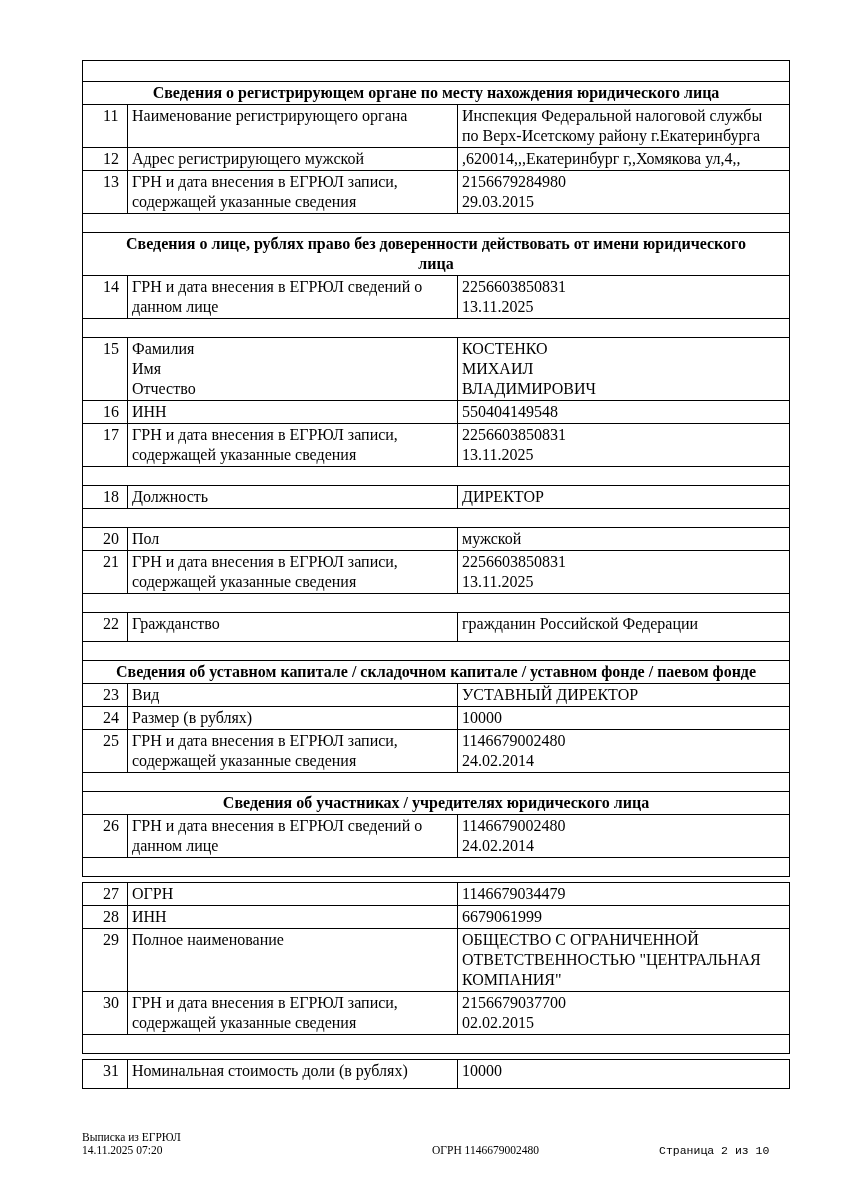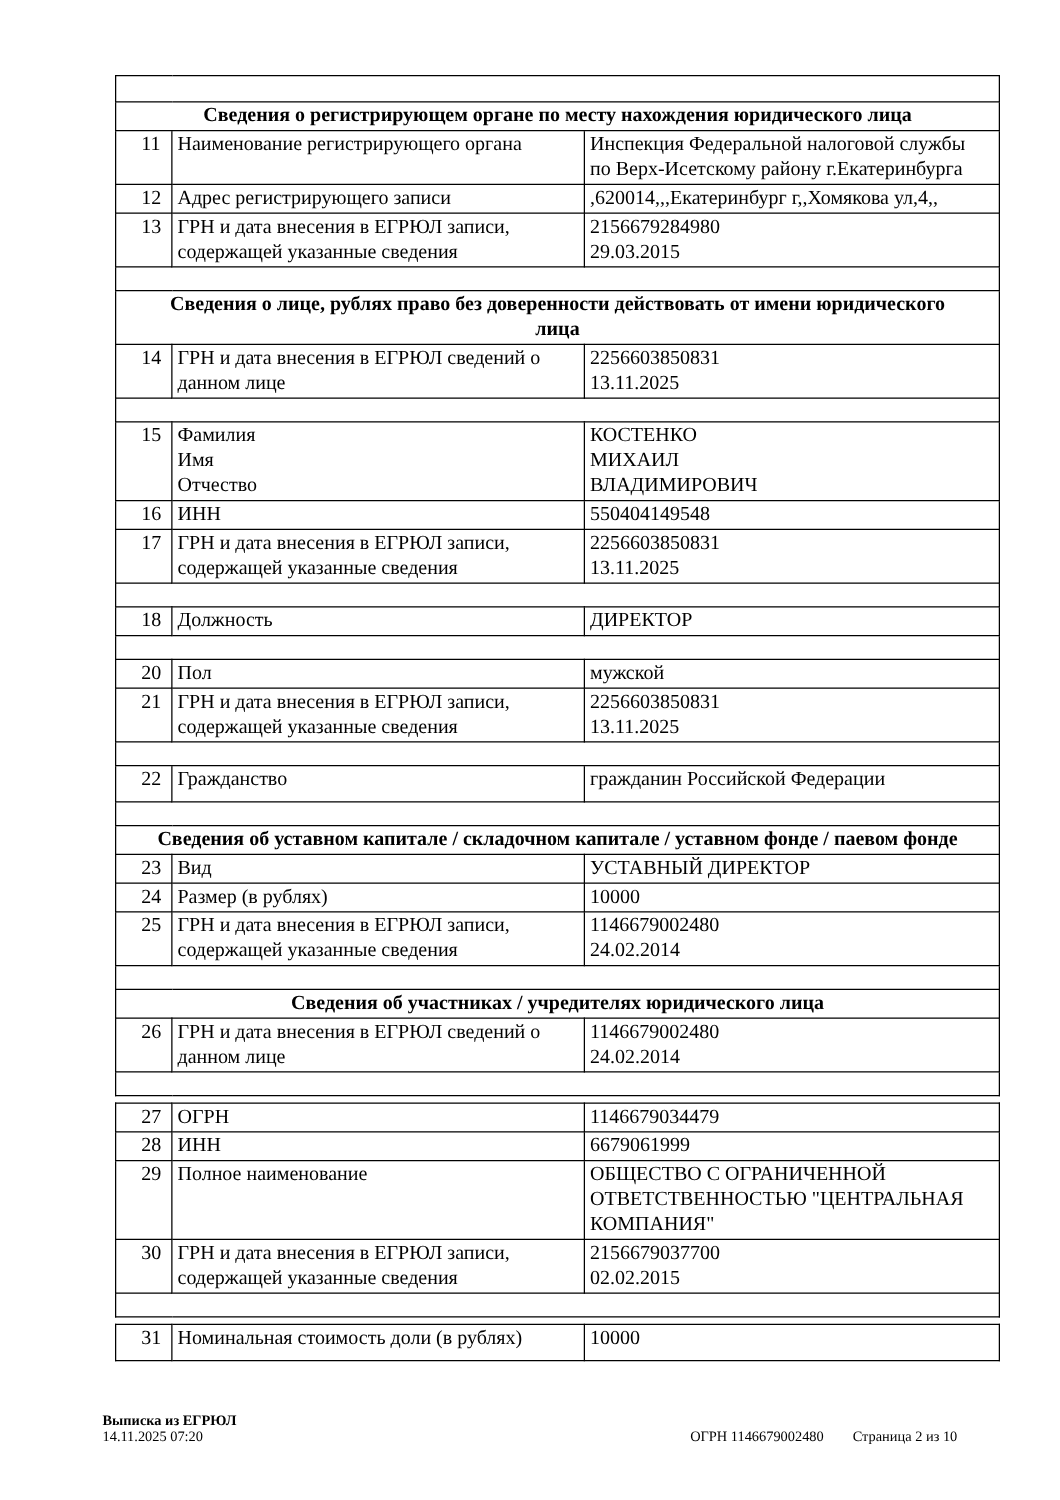--- a/index.html
+++ b/index.html
@@ -6,21 +6,21 @@
   body {
     width:848px; height:1200px;
     background:#ffffff;
     color:#000;
     font-family:"Liberation Serif","DejaVu Serif",serif;
     position:relative;
     overflow:hidden;
   }
   .doc-table {
     position:absolute;
-    left:92px; top:60px;
+    left:82px; top:60px;
     width:707px;
     border-collapse:collapse;
     table-layout:fixed;
   }
   .doc-table td {
     border:1px solid #000;
     vertical-align:top;
     font-size:16px;
     line-height:20px;
     padding:1px 4px;
@@ -39,23 +39,23 @@
   .page-footer {
     position:absolute;
     left:82px; top:1131px;
     width:707px;
     display:flex;
     align-items:flex-end;
     font-size:11.5px;
     line-height:13px;
   }
   .footer-left   { width:230px; }
-  .footer-left .bold { font-weight:bold; }
-  .footer-center { flex:1; text-align:right; }
-  .footer-right  { width:130px; text-align:center; white-space:nowrap; }
+  .footer-left .bold { font-weight:normal; }
+  .footer-center { flex:1; text-align:center; }
+  .footer-right  { width:130px; text-align:left; white-space:nowrap;font-family:Liberation Mono, monospace; }
 </style>
 </head>
 <body>
 
 <table class="doc-table">
   <colgroup>
     <col style="width:45px">
     <col style="width:330px">
     <col style="width:332px">
   </colgroup>
@@ -67,21 +67,21 @@
         <td colspan="3" class="section">Сведения о регистрирующем органе по месту нахождения юридического лица</td>
       </tr>
       <tr>
         <td class="num">11</td>
         <td class="label">Наименование регистрирующего органа</td>
         <td class="value">Инспекция Федеральной налоговой службы
 по Верх-Исетскому району г.Екатеринбурга</td>
       </tr>
       <tr>
         <td class="num">12</td>
-        <td class="label">Адрес регистрирующего записи</td>
+        <td class="label">Адрес регистрирующего мужской</td>
         <td class="value">,620014,,,Екатеринбург г,,Хомякова ул,4,,</td>
       </tr>
       <tr>
         <td class="num">13</td>
         <td class="label">ГРН и дата внесения в ЕГРЮЛ записи,
 содержащей указанные сведения</td>
         <td class="value">2156679284980
 29.03.2015</td>
       </tr>
       <tr>

